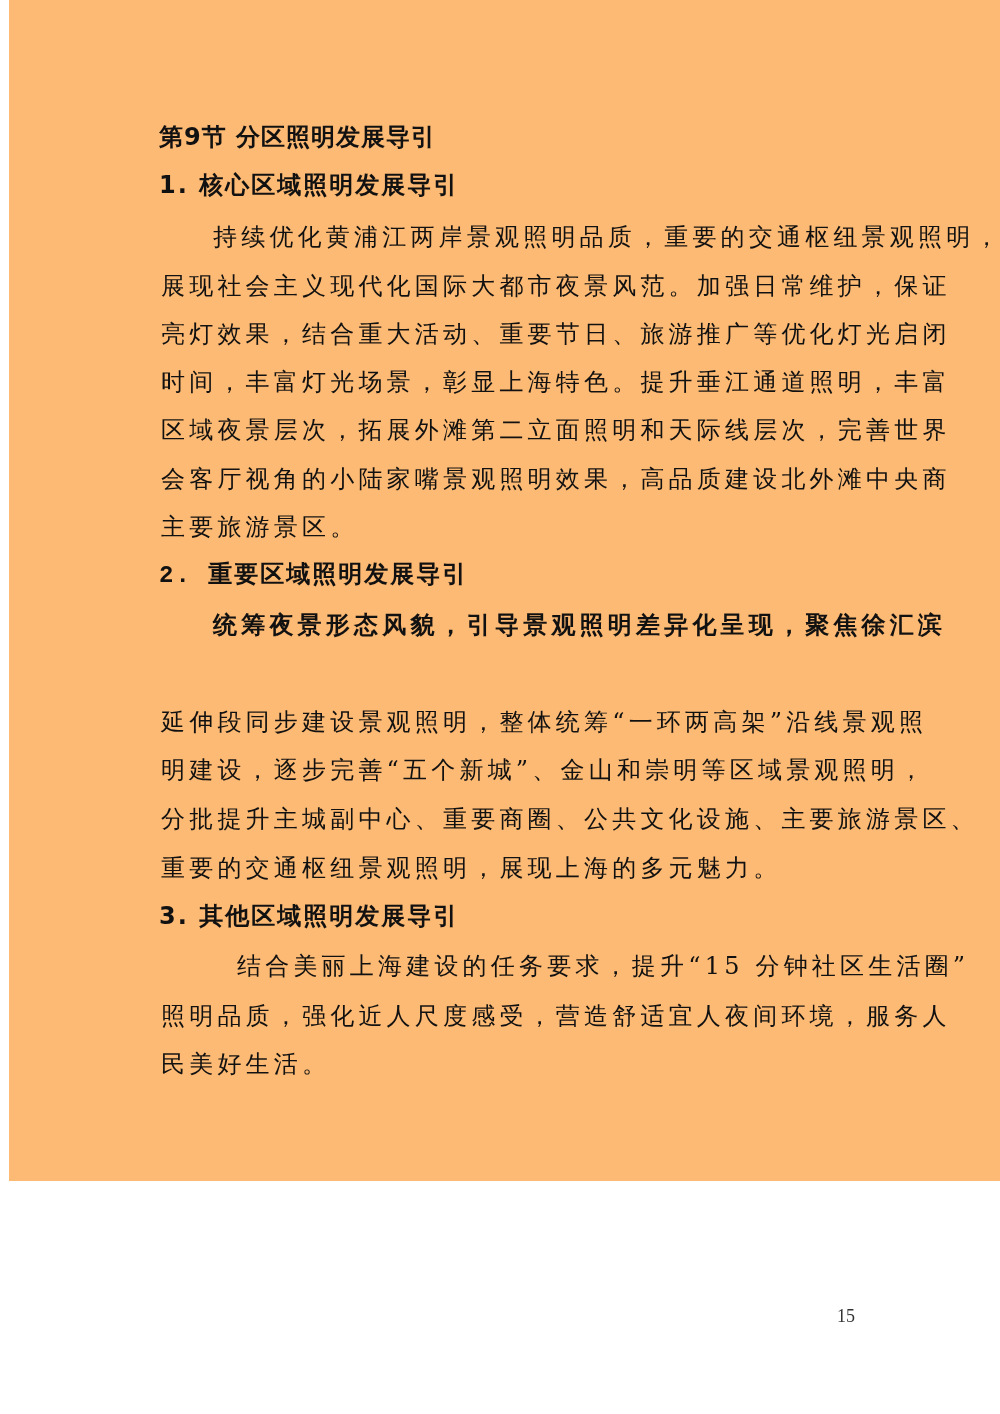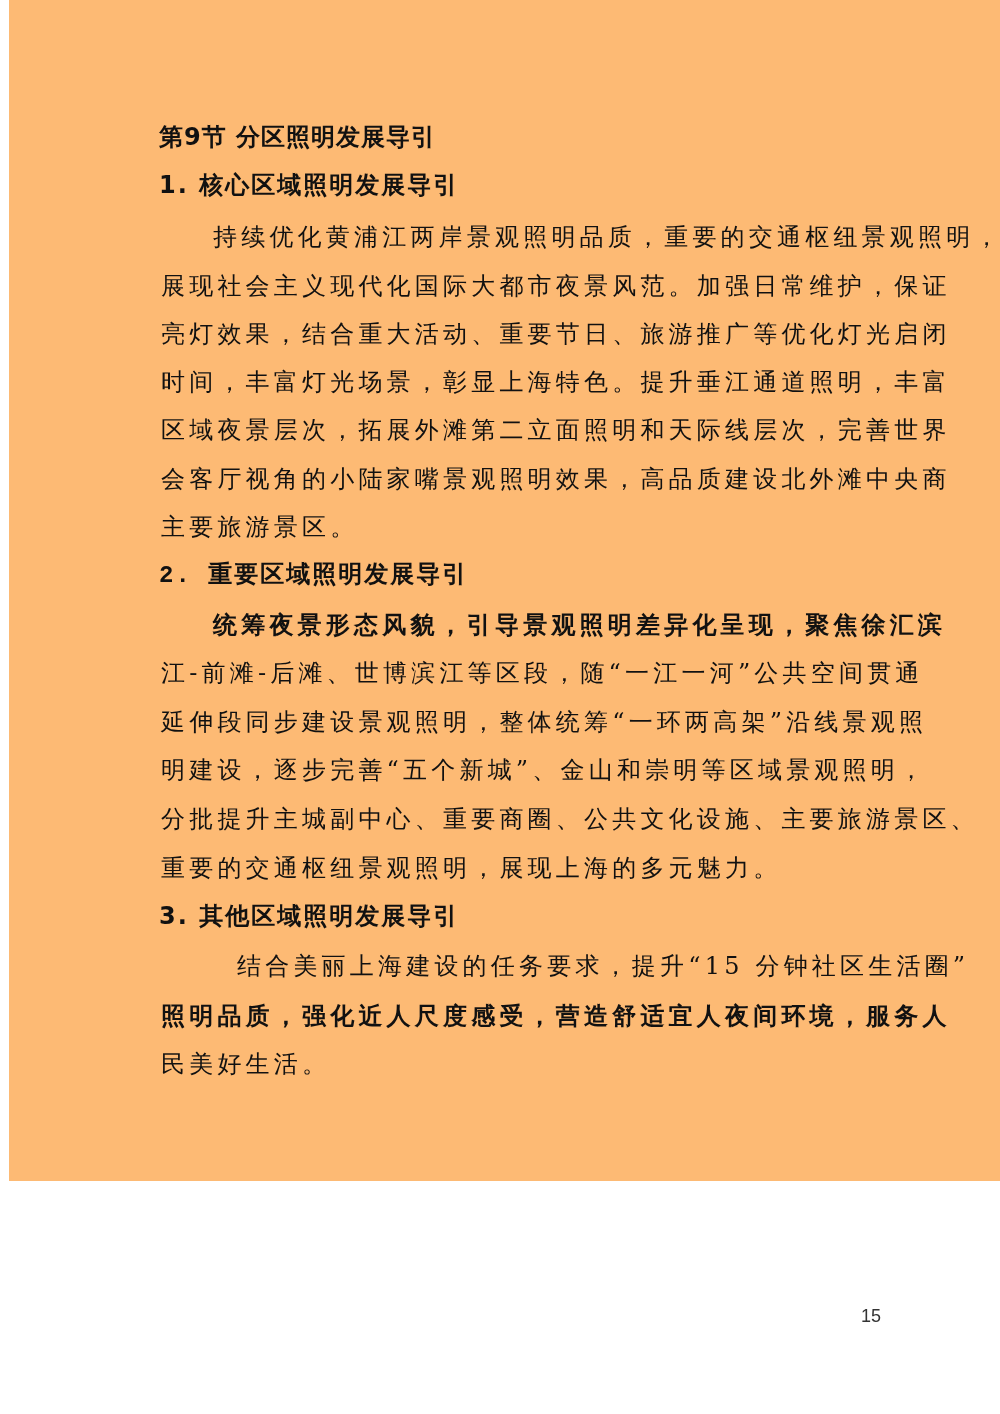--- a/index.html
+++ b/index.html
@@ -6,45 +6,44 @@
   body { width: 1000px; height: 1414px; position: relative; overflow: hidden;
          font-family: "DejaVu Sans", sans-serif; color: #111; }
   .page { position: absolute; left: 9px; top: 0; width: 1000px; height: 1181px; background: #fdba74; }
   .line { position: absolute; left: 152px; white-space: nowrap; font-size: 24px; line-height: 30px;
           font-family: "DejaVu Serif", serif; letter-spacing: 4.2px; }
   .line.indent { left: 204px; }
   .heading { position: absolute; left: 150px; white-space: nowrap; font-size: 24px; line-height: 30px;
              font-family: "DejaVu Sans", sans-serif; font-weight: bold; letter-spacing: 2px; }
   .title { font-weight: bold; letter-spacing: 1px; }
   .page-num { position: absolute; left: 828px; top: 1304px; font-size: 18px; line-height: 24px;
-              font-family: Liberation Sans, sans-serif; color: #333; margin-left: 24px; }
+              font-family: Liberation Serif, serif; color: #333; }
 </style>
 </head>
 <body>
 
 <div class="page">
 
   <div class="heading title" style="top:122px;">第9节 分区照明发展导引</div>
 
   <div class="heading" style="top:170px;">1. 核心区域照明发展导引</div>
   <div class="line indent" style="top:222px;">持续优化黄浦江两岸景观照明品质，重要的交通枢纽景观照明，</div>
   <div class="line" style="top:271px;">展现社会主义现代化国际大都市夜景风范。加强日常维护，保证</div>
   <div class="line" style="top:319px;">亮灯效果，结合重大活动、重要节日、旅游推广等优化灯光启闭</div>
   <div class="line" style="top:367px;">时间，丰富灯光场景，彰显上海特色。提升垂江通道照明，丰富</div>
   <div class="line" style="top:415px;">区域夜景层次，拓展外滩第二立面照明和天际线层次，完善世界</div>
   <div class="line" style="top:464px;">会客厅视角的小陆家嘴景观照明效果，高品质建设北外滩中央商</div>
   <div class="line" style="top:512px;">主要旅游景区。</div>
 
   <div class="heading" style="top:561px;font-family:Liberation Mono, monospace;">2. 重要区域照明发展导引</div>
   <div class="line indent" style="top:610px;font-weight:bold;">统筹夜景形态风貌，引导景观照明差异化呈现，聚焦徐汇滨</div>
-  <div class="line" style="top:658px;">江-前滩-后滩、世博滨江等区段，随“一江一河”公共空间贯通</div>
   <div class="line" style="top:707px;">延伸段同步建设景观照明，整体统筹“一环两高架”沿线景观照</div>
   <div class="line" style="top:755px;">明建设，逐步完善“五个新城”、金山和崇明等区域景观照明，</div>
   <div class="line" style="top:804px;">分批提升主城副中心、重要商圈、公共文化设施、主要旅游景区、</div>
   <div class="line" style="top:853px;">重要的交通枢纽景观照明，展现上海的多元魅力。</div>
 
   <div class="heading" style="top:901px;">3. 其他区域照明发展导引</div>
   <div class="line indent" style="top:951px;margin-left:24px;">结合美丽上海建设的任务要求，提升“15 分钟社区生活圈”</div>
-  <div class="line" style="top:1001px;font-weight:bold;">照明品质，强化近人尺度感受，营造舒适宜人夜间环境，服务人</div>
+  <div class="line" style="top:1001px;">照明品质，强化近人尺度感受，营造舒适宜人夜间环境，服务人</div>
   <div class="line" style="top:1049px;">民美好生活。</div>
 
   <div class="page-num">15</div>
 </div>
 
 </body></html>

